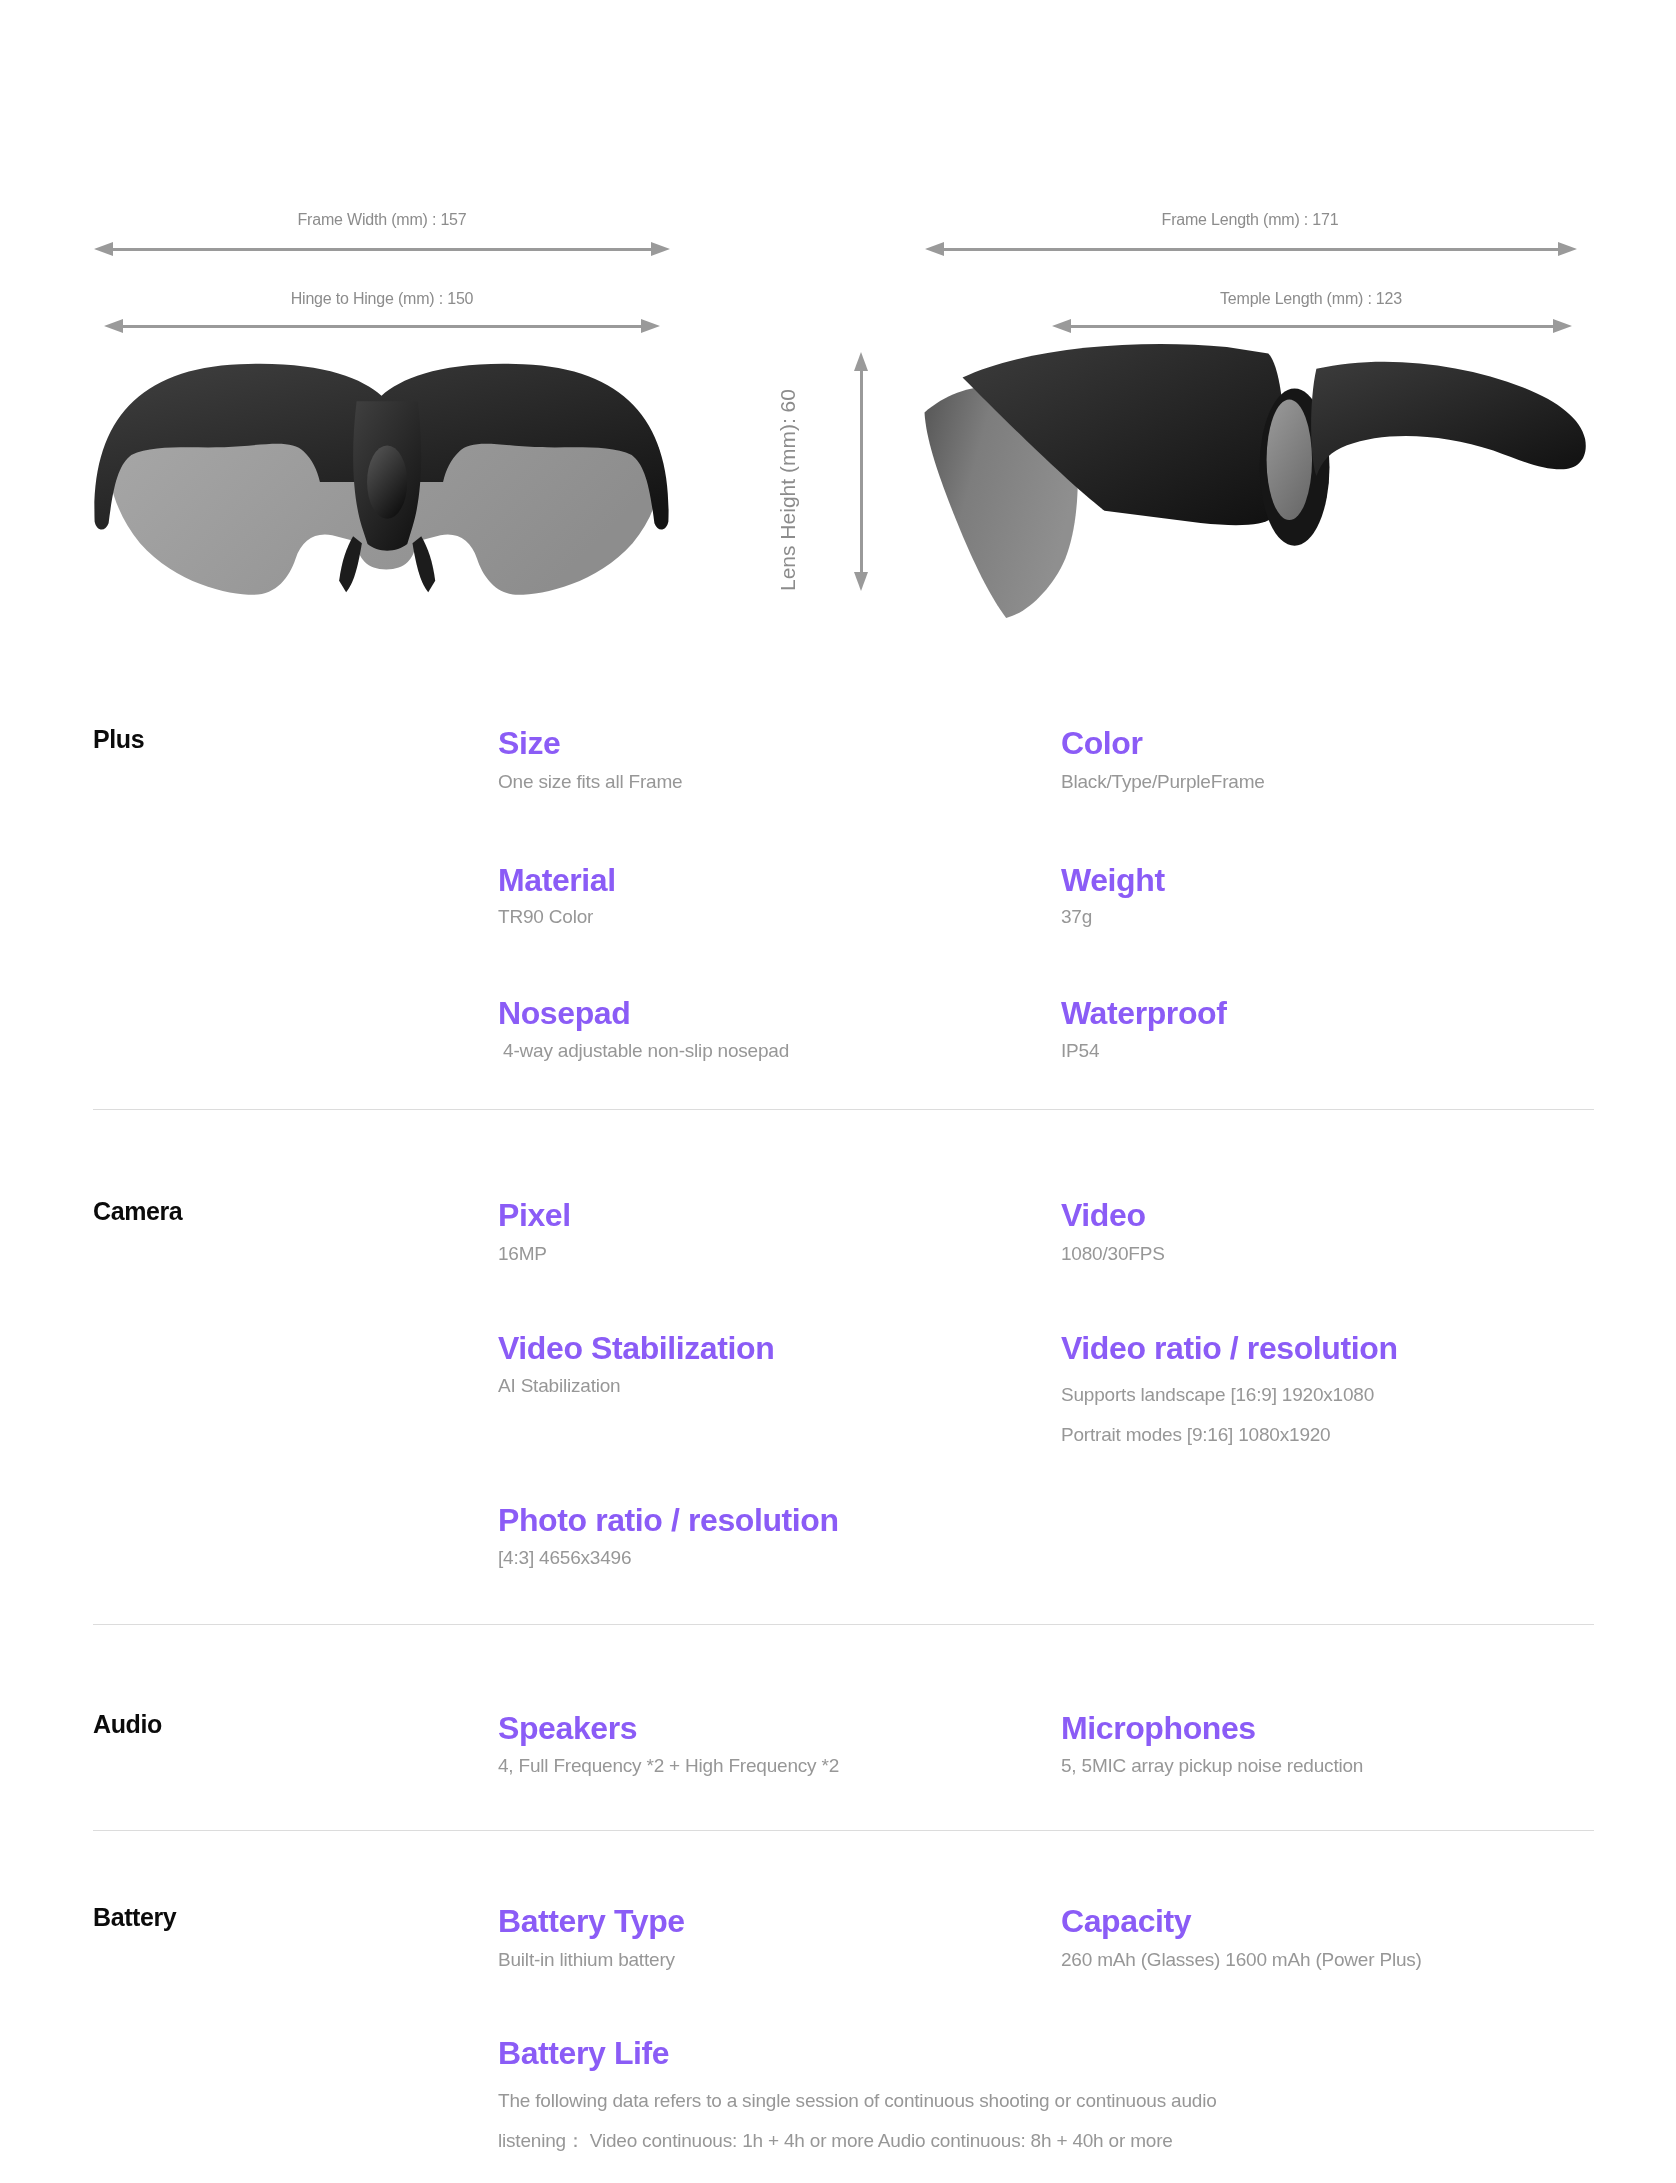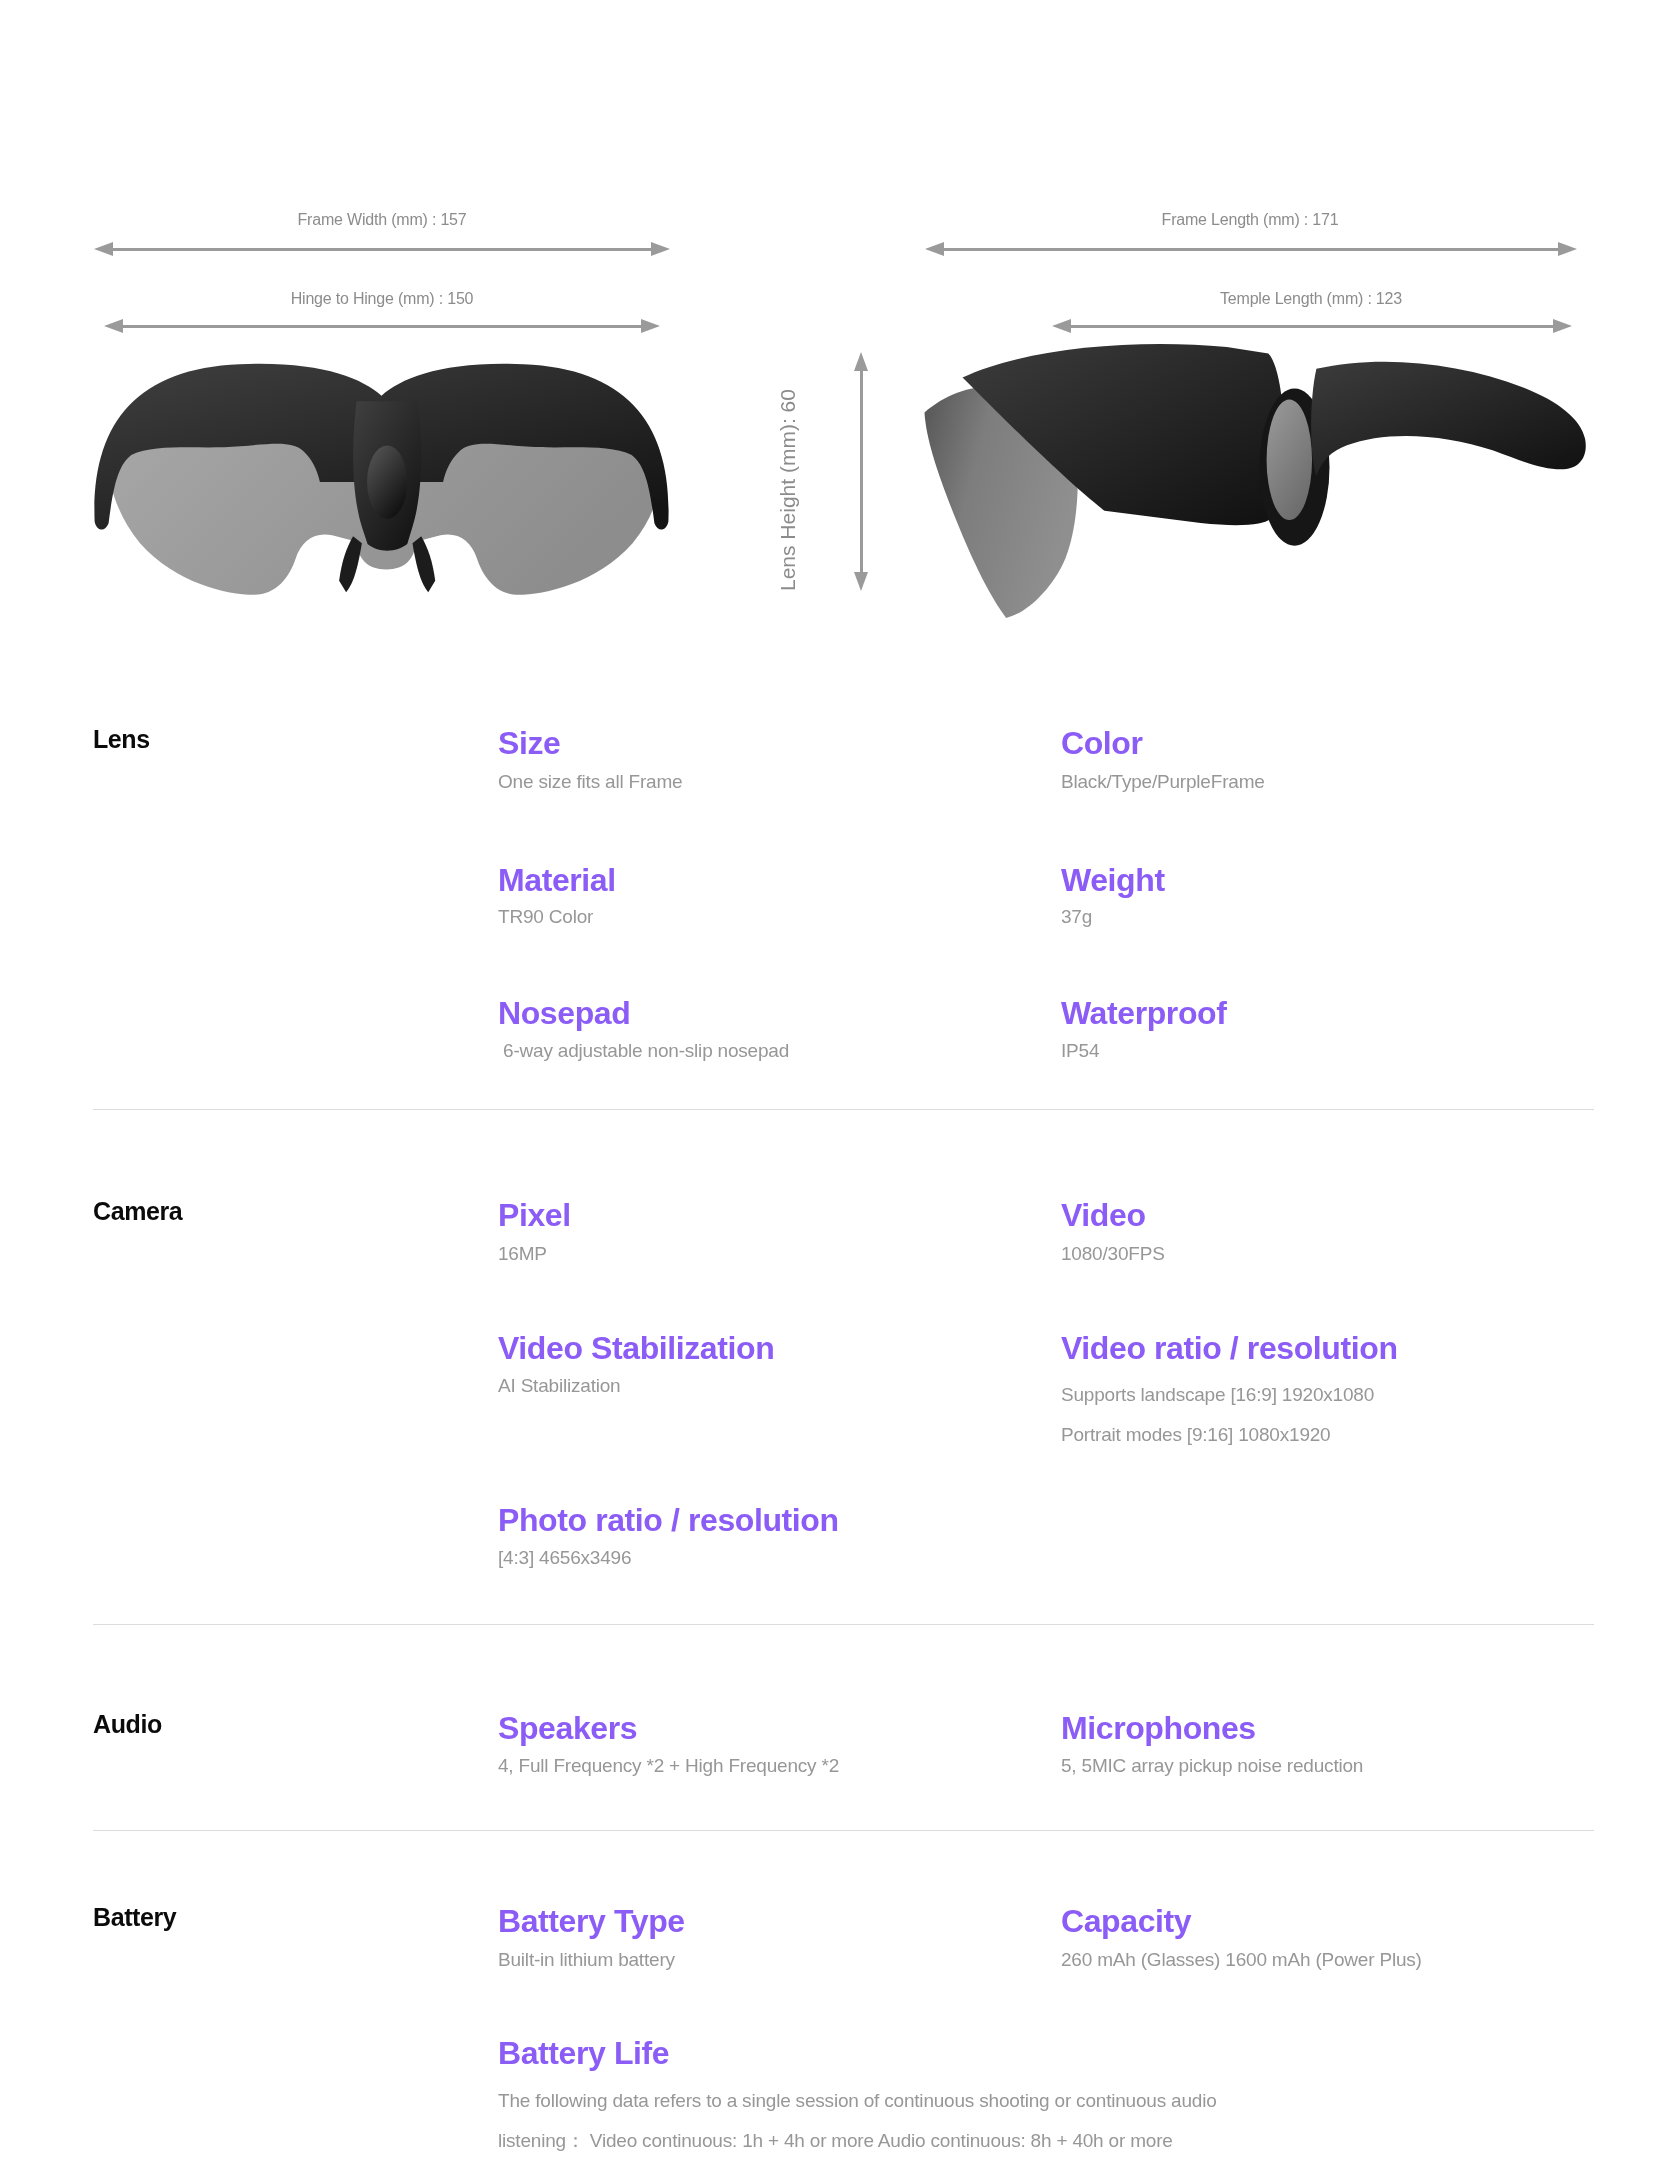--- a/index.html
+++ b/index.html
@@ -114,34 +114,34 @@
 
     <ellipse cx="855" cy="300" rx="80" ry="180" fill="#161616"></ellipse>
     <ellipse cx="843" cy="283" rx="52" ry="138" fill="url(#sOvalGrad)"></ellipse>
 
     <path fill="url(#sFrameGrad)" d="M905,75 C1050,42 1230,60 1380,118 C1460,150 1510,190 1520,235
          C1528,278 1505,305 1465,305 C1420,305 1380,288 1310,262
          C1190,222 1060,218 975,250 C938,264 918,285 905,320
          C890,280 888,150 905,75 Z"></path>
   </svg>
 
-  <div class="abs sec" style="left:93px;top:725px;">Lens</div>
+  <div class="abs sec" style="left:93px;top:725px;">Plus</div>
 
   <div class="abs lbl" style="left:498px;top:725px;">Size</div>
   <div class="abs val" style="left:498px;top:771px;">One size fits all Frame</div>
   <div class="abs lbl" style="left:1061px;top:725px;">Color</div>
   <div class="abs val" style="left:1061px;top:771px;">Black/Type/PurpleFrame</div>
 
   <div class="abs lbl" style="left:498px;top:862px;">Material</div>
   <div class="abs val" style="left:498px;top:906px;">TR90 Color</div>
   <div class="abs lbl" style="left:1061px;top:862px;">Weight</div>
   <div class="abs val" style="left:1061px;top:906px;">37g</div>
 
   <div class="abs lbl" style="left:498px;top:995px;">Nosepad</div>
-  <div class="abs val" style="left:498px;top:1040px;"> 6-way adjustable non-slip nosepad</div>
+  <div class="abs val" style="left:498px;top:1040px;"> 4-way adjustable non-slip nosepad</div>
   <div class="abs lbl" style="left:1061px;top:995px;">Waterproof</div>
   <div class="abs val" style="left:1061px;top:1040px;">IP54</div>
 
   <div class="sepline" style="top:1109px;"></div>
 
   <div class="abs sec" style="left:93px;top:1197px;">Camera</div>
 
   <div class="abs lbl" style="left:498px;top:1197px;">Pixel</div>
   <div class="abs val" style="left:498px;top:1243px;">16MP</div>
   <div class="abs lbl" style="left:1061px;top:1197px;">Video</div>

